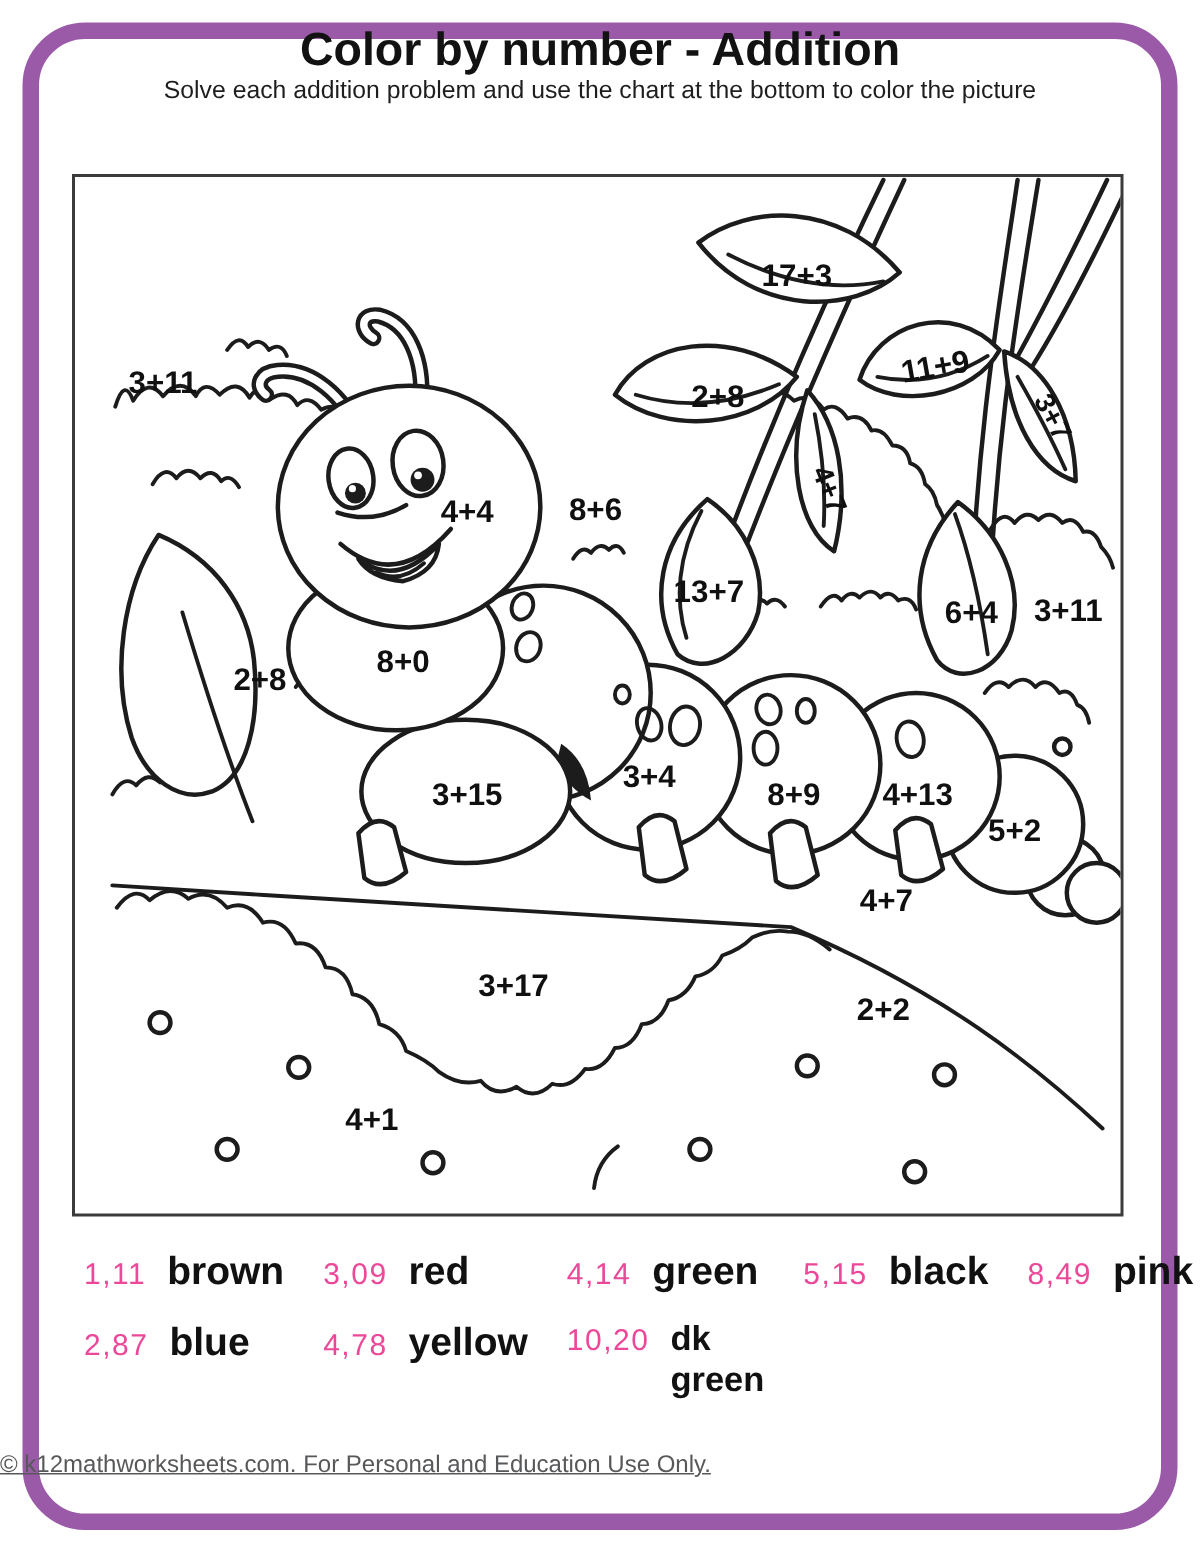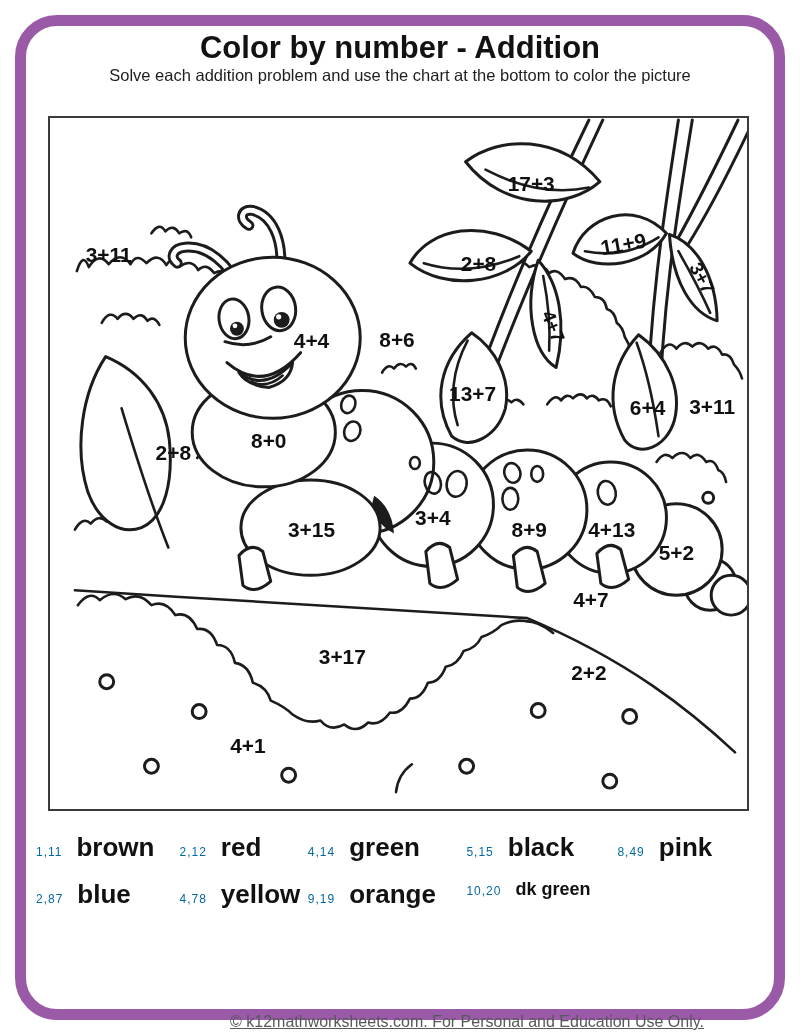--- a/index.html
+++ b/index.html
@@ -1,28 +1,28 @@
 <!DOCTYPE html>
 <html><head>
 <meta charset="utf-8">
 <style>
   html,body{margin:0;padding:0;background:#ffffff;}
   body{width:800px;height:1035px;position:relative;font-family:"Liberation Sans",sans-serif;overflow:hidden;}
   .page-border{position:absolute;left:15px;top:15px;width:748px;height:983px;border:11px solid #9a5aa8;border-radius:42px;}
-  .header{position:absolute;left:0;top:30px;width:800px;text-align:center;}
+  .header{position:absolute;left:0;top:15px;width:800px;text-align:center;}
   .title{font-size:31px;font-weight:800;color:#121212;letter-spacing:0px;}
   .subtitle{margin-top:0;font-size:16.5px;font-weight:400;color:#1e1e1e;}
   .frame{position:absolute;left:48px;top:116px;width:701px;height:695px;border:2px solid #3b3b3b;box-sizing:border-box;background:#fff;}
   .frame svg{display:block;width:100%;height:100%;}
   .legend{position:absolute;left:30px;top:832px;width:740px;display:grid;grid-template-columns:0.95fr 0.85fr 1.05fr 1fr 1.05fr;row-gap:16px;}
   .legend-cell{display:flex;align-items:baseline;gap:14px;justify-content:flex-start;padding-left:6px;}
-  .legend-num{font-size:12px;font-weight:400;color:#0369a1;letter-spacing:1px;}
+  .legend-num{font-size:20px;font-weight:400;color:#ec4899;letter-spacing:1px;margin-left:20px;}
   .legend-color{font-size:26px;font-weight:700;color:#111;}
-  .legend-cell.small .legend-color{font-size:18px;}
-  .footer{position:absolute;left:0;top:1013px;width:704px;text-align:right;}
+  .legend-cell.small .legend-color{font-size:23px;}
+  .footer{position:absolute;left:0;top:968px;width:704px;text-align:left;}
   .footer span{font-size:16px;color:#57585a;text-decoration:underline;cursor:pointer;}
   
   .ln{fill:none;stroke:#1c1c1c;stroke-width:2.6;stroke-linecap:round;stroke-linejoin:round;}
   .ln3{fill:none;stroke:#1c1c1c;stroke-width:3;stroke-linecap:round;stroke-linejoin:round;}
   .wh{fill:#ffffff;stroke:#1c1c1c;stroke-width:3;stroke-linejoin:round;}
   .ant-o{fill:none;stroke:#1c1c1c;stroke-width:11;stroke-linecap:round;}
   .ant-i{fill:none;stroke:#ffffff;stroke-width:5;stroke-linecap:round;}
   .lbl{font-family:"Liberation Sans",sans-serif;font-size:21px;font-weight:700;fill:#101010;text-anchor:middle;}
   .lbl-sm{font-size:19px;}
 </style>
@@ -173,21 +173,21 @@
   </g>
 </svg>
 </div>
 
 <div class="legend">
   <div class="legend-cell">
     <span class="legend-num">1,11</span>
     <span class="legend-color">brown</span>
   </div>
   <div class="legend-cell">
-    <span class="legend-num">2,12</span>
+    <span class="legend-num">3,09</span>
     <span class="legend-color">red</span>
   </div>
   <div class="legend-cell">
     <span class="legend-num">4,14</span>
     <span class="legend-color">green</span>
   </div>
   <div class="legend-cell">
     <span class="legend-num">5,15</span>
     <span class="legend-color">black</span>
   </div>
@@ -195,24 +195,20 @@
     <span class="legend-num">8,49</span>
     <span class="legend-color">pink</span>
   </div>
   <div class="legend-cell">
     <span class="legend-num">2,87</span>
     <span class="legend-color">blue</span>
   </div>
   <div class="legend-cell">
     <span class="legend-num">4,78</span>
     <span class="legend-color">yellow</span>
-  </div>
-  <div class="legend-cell">
-    <span class="legend-num">9,19</span>
-    <span class="legend-color">orange</span>
   </div>
   <div class="legend-cell small">
     <span class="legend-num">10,20</span>
     <span class="legend-color">dk green</span>
   </div>
 </div>
 
 <div class="footer">
   <span>© k12mathworksheets.com. For Personal and Education Use Only.</span>
 </div>

